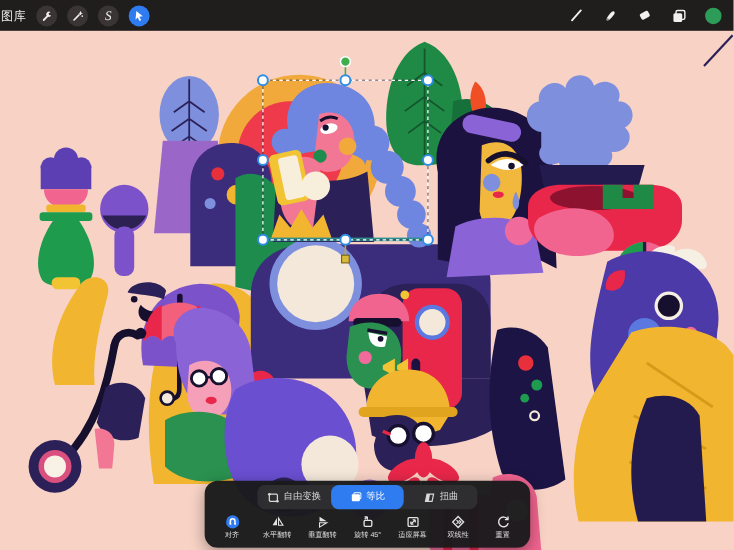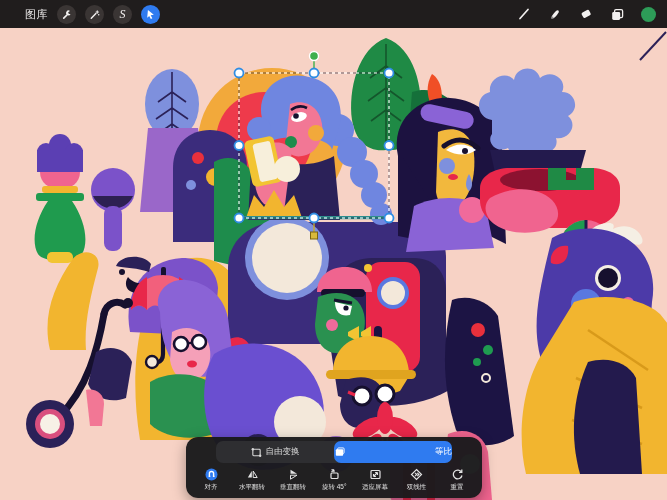--- a/index.html
+++ b/index.html
@@ -9,21 +9,21 @@
     background:#f7d2c5;
     -webkit-font-smoothing:antialiased;
   }
   
   .topbar{
     position:absolute;top:0;left:0;width:667px;height:28px;
     background:#201d1d;display:flex;align-items:center;justify-content:space-between;
     z-index:30;
   }
   .tb-left,.tb-right{display:flex;align-items:center;gap:9px;}
-  .tb-left{padding-left:25px;}
+  .tb-left{padding-left:1px;}
   .tb-right{padding-right:10px;gap:13px;}
   .gallery{color:#eceaea;font-size:11px;letter-spacing:.5px;cursor:default;}
   .tbtn{
     width:19px;height:19px;border-radius:50%;border:none;padding:0;margin:0;
     background:#3a3534;display:flex;align-items:center;justify-content:center;cursor:pointer;
   }
   .tbtn.active{background:#2f7bf0;}
   .tbtn svg{display:block;}
   .sel-s{color:#f2f0ef;font-family:"Liberation Serif",serif;font-style:italic;font-size:12px;line-height:1;}
   .flatbtn{background:transparent;border:none;padding:0;margin:0;cursor:pointer;display:flex;align-items:center;justify-content:center;width:18px;height:18px;}
@@ -32,28 +32,28 @@
   .canvas{position:absolute;top:28px;left:0;width:667px;height:472px;background:#f7d2c5;}
   .canvas svg{position:absolute;top:0;left:0;}
   
   .transform-panel{
     position:absolute;left:186px;top:437px;width:296px;height:61px;
     background:rgba(26,26,28,.97);border-radius:12px;z-index:40;
     display:flex;flex-direction:column;align-items:center;
     box-shadow:0 4px 14px rgba(0,0,0,.35);
   }
   .tabstrip{
-    margin-top:4px;width:236px;height:22px;background:#2e2e31;border-radius:7px;
+    margin-top:4px;width:200px;height:22px;background:#2e2e31;border-radius:7px;
     display:flex;align-items:stretch;
   }
   .tab{
     flex:1;display:flex;align-items:center;justify-content:center;gap:4px;
     color:#d8d8d8;font-size:8.5px;border-radius:7px;cursor:pointer;white-space:nowrap;
   }
-  .tab.selected{background:#2f7bf0;color:#fff;justify-content:space-between;}
+  .tab.selected{background:#2f7bf0;color:#fff;}
   .tab svg{display:block;}
   .actions{
     width:282px;flex:1;display:flex;align-items:center;justify-content:space-between;
     padding:0 2px 3px 2px;box-sizing:border-box;
   }
   .action{
     display:flex;flex-direction:column;align-items:center;justify-content:center;gap:2px;
     background:transparent;border:none;padding:0;cursor:pointer;min-width:32px;
   }
   .action .alabel{color:#e3e3e3;font-size:7px;letter-spacing:0;line-height:1;white-space:nowrap;transform:scale(.92);}
@@ -338,20 +338,27 @@
       </svg>
       <span>自由变换</span>
     </div>
     <div class="tab selected">
       <svg width="11" height="11" viewBox="0 0 12 12">
         <rect x="2" y="2.5" width="8" height="7" rx="1" fill="#ffffff"></rect>
         <rect x="4" y="1" width="7" height="6" rx="1" fill="none" stroke="#ffffff" stroke-width="1"></rect>
       </svg>
       <span>等比</span>
     </div>
+    <div class="tab">
+      <svg width="11" height="11" viewBox="0 0 12 12">
+        <path d="M3.5 2.5 h6.5 l-1.5 7 h-6.5 z" fill="none" stroke="#d8d8d8" stroke-width="1.2"></path>
+        <path d="M3.5 2.5 l-1.5 7 h3.2 l1.3 -7 z" fill="#d8d8d8"></path>
+      </svg>
+      <span>扭曲</span>
+    </div>
   </div>
   <div class="actions">
     <button class="action">
       <svg width="13" height="13" viewBox="0 0 13 13">
         <circle cx="6.5" cy="6.5" r="6" fill="#2f7bf0"></circle>
         <path d="M4.4 8.4 V5.6 a2.1 2.1 0 0 1 4.2 0 V8.4" fill="none" stroke="#ffffff" stroke-width="1.4"></path>
         <path d="M3.7 8.4 h1.6 M7.9 8.4 h1.6" stroke="#ffffff" stroke-width="1.4"></path>
       </svg>
       <span class="alabel">对齐</span>
     </button>

